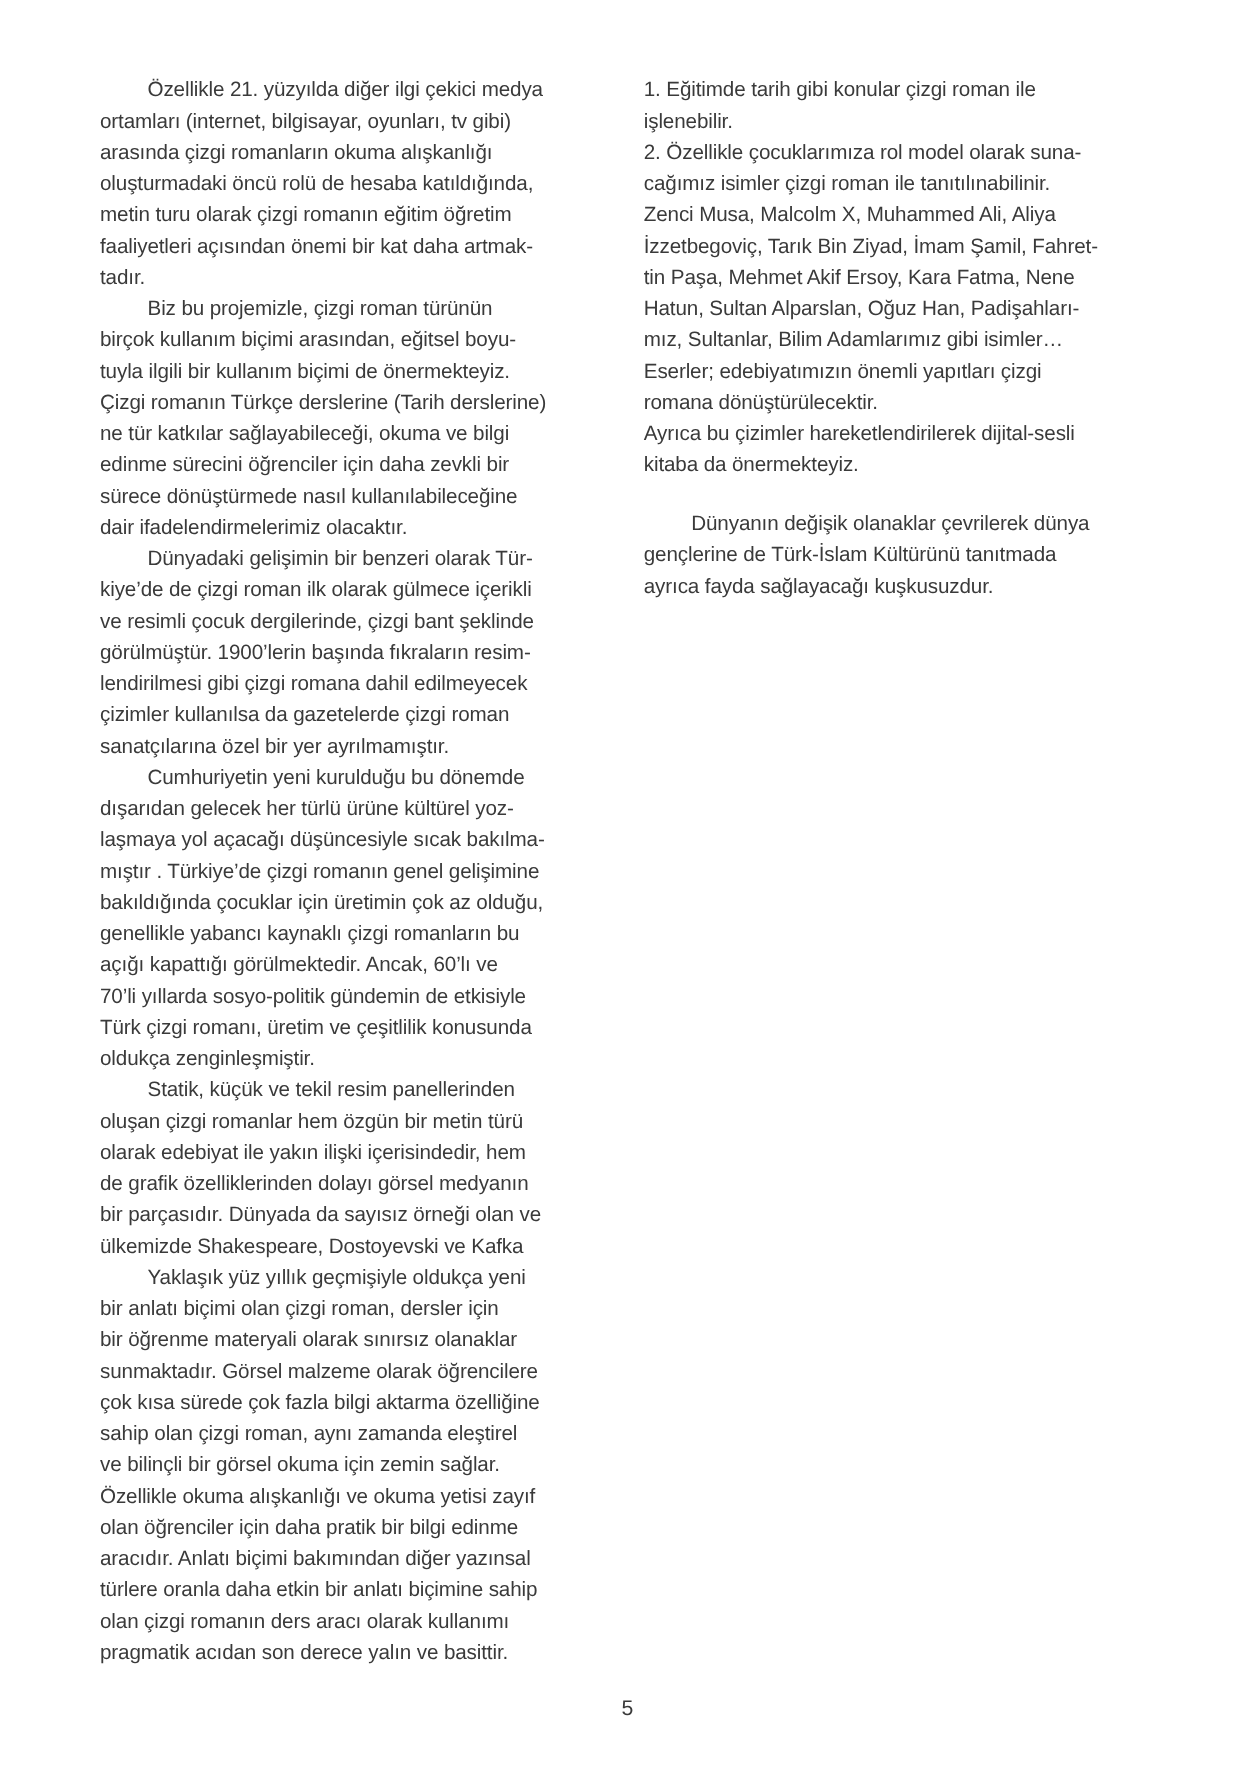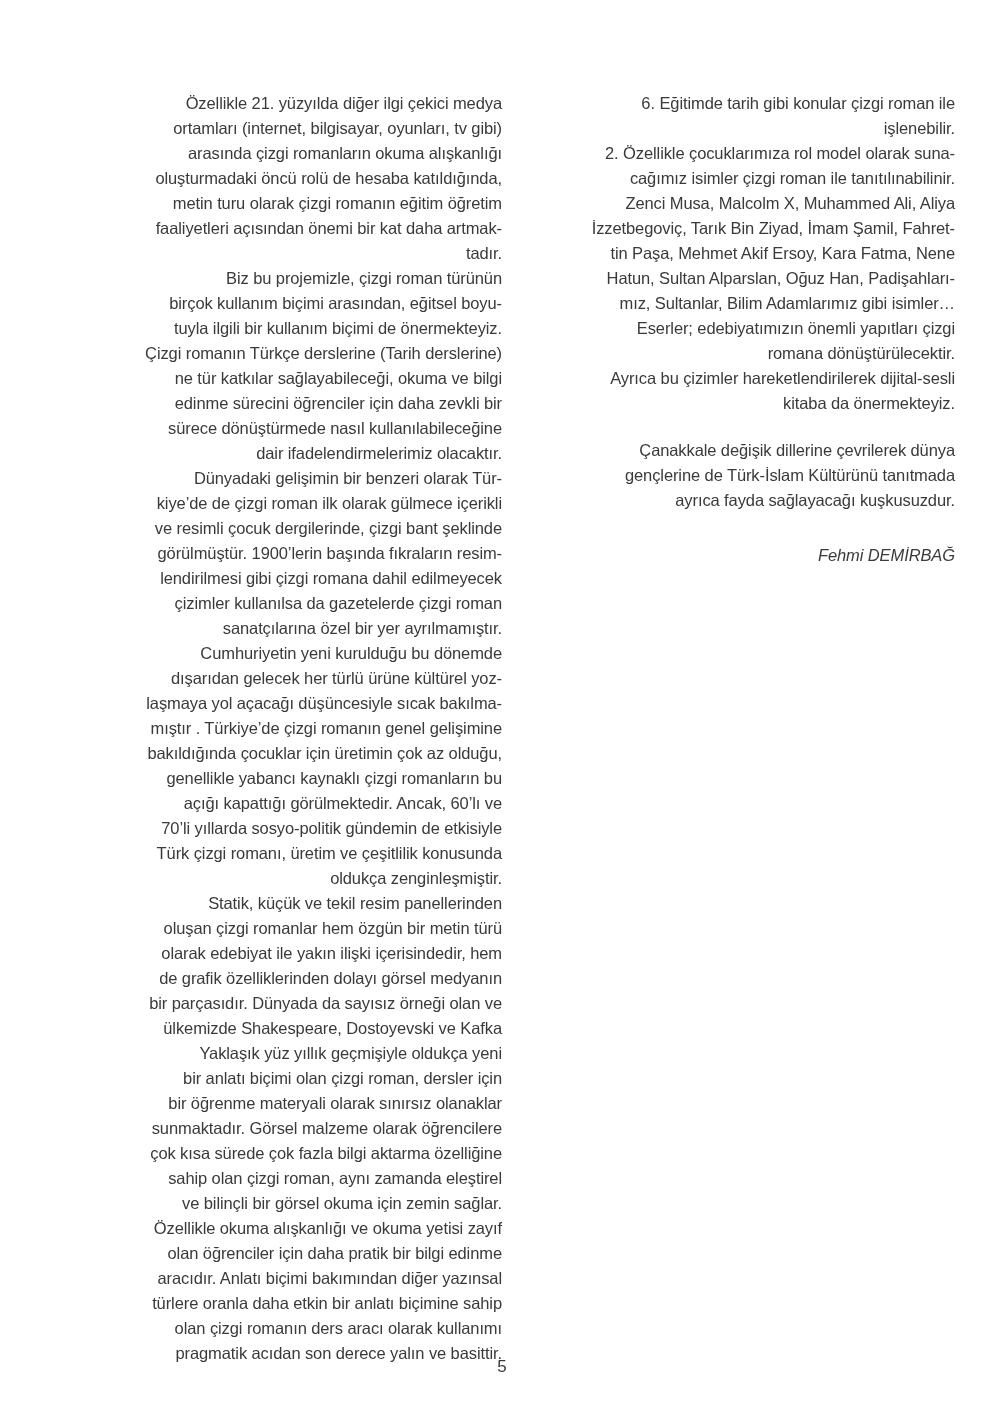--- a/index.html
+++ b/index.html
@@ -11,22 +11,21 @@
     position: relative;
     width: 1004px;
     height: 1417px;
     background: var(--bg-color, #ffffff);
     color: var(--text-color, #3a3a3a);
     font-family: "Liberation Sans", sans-serif;
     overflow: hidden;
   }
   .col {
     position: absolute;
-    top: 91px;
-    text-align: right;
+    top: 60px;
   }
   .col-left {
     left: 80px;
     width: 422px;
   }
   .col-right {
     left: 515px;
     width: 440px;
   }
   .para {
@@ -111,34 +110,33 @@
 ve bilinçli bir görsel okuma için zemin sağlar.
 Özellikle okuma alışkanlığı ve okuma yetisi zayıf
 olan öğrenciler için daha pratik bir bilgi edinme
 aracıdır. Anlatı biçimi bakımından diğer yazınsal
 türlere oranla daha etkin bir anlatı biçimine sahip
 olan çizgi romanın ders aracı olarak kullanımı
 pragmatik acıdan son derece yalın ve basittir.</p>
   </div>
 
   <div class="col col-right">
-    <p class="para">6. Eğitimde tarih gibi konular çizgi roman ile
+    <p class="para">1. Eğitimde tarih gibi konular çizgi roman ile
 işlenebilir.</p>
     <p class="para">2. Özellikle çocuklarımıza rol model olarak suna-
 cağımız isimler çizgi roman ile tanıtılınabilinir.
 Zenci Musa, Malcolm X, Muhammed Ali, Aliya
 İzzetbegoviç, Tarık Bin Ziyad, İmam Şamil, Fahret-
 tin Paşa, Mehmet Akif Ersoy, Kara Fatma, Nene
 Hatun, Sultan Alparslan, Oğuz Han, Padişahları-
 mız, Sultanlar, Bilim Adamlarımız gibi isimler…</p>
     <p class="para">Eserler; edebiyatımızın önemli yapıtları çizgi
 romana dönüştürülecektir.</p>
     <p class="para">Ayrıca bu çizimler hareketlendirilerek dijital-sesli
 kitaba da önermekteyiz.</p>
-    <p class="para indent gap-before-lg">Çanakkale değişik dillerine çevrilerek dünya
+    <p class="para indent gap-before-lg">Dünyanın değişik olanaklar çevrilerek dünya
 gençlerine de Türk-İslam Kültürünü tanıtmada
 ayrıca fayda sağlayacağı kuşkusuzdur.</p>
-    <p class="para indent italic gap-before-md">Fehmi DEMİRBAĞ</p>
   </div>
 
   <div class="page-number">5</div>
 
 </div>
 
 </body></html>

